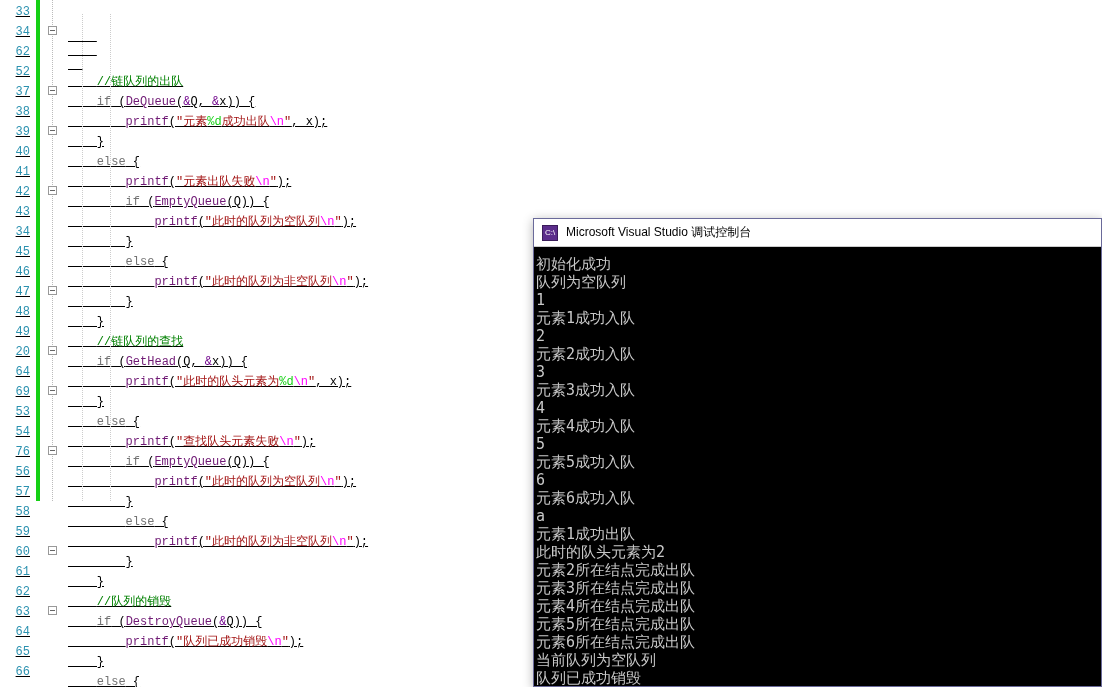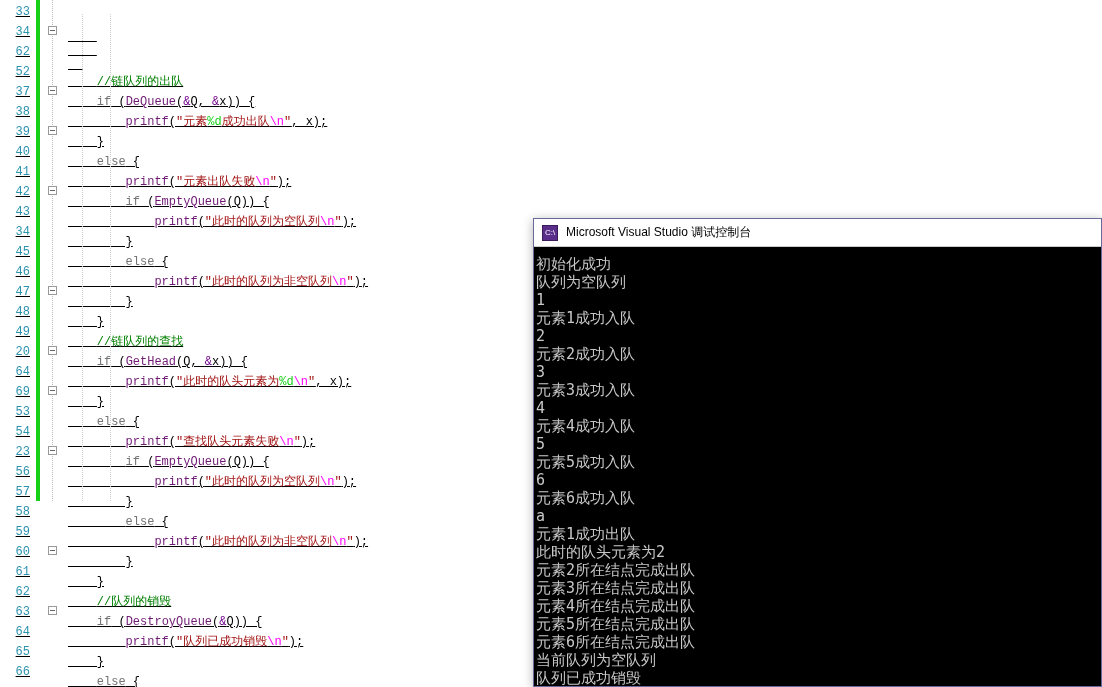--- a/index.html
+++ b/index.html
@@ -157,21 +157,21 @@
       <div>45</div>
       <div>46</div>
       <div>47</div>
       <div>48</div>
       <div>49</div>
       <div>20</div>
       <div>64</div>
       <div>69</div>
       <div>53</div>
       <div>54</div>
-      <div>23</div>
+      <div>76</div>
       <div>56</div>
       <div>57</div>
       <div>58</div>
       <div>59</div>
       <div>60</div>
       <div>61</div>
       <div>62</div>
       <div>63</div>
       <div>64</div>
       <div>65</div>

